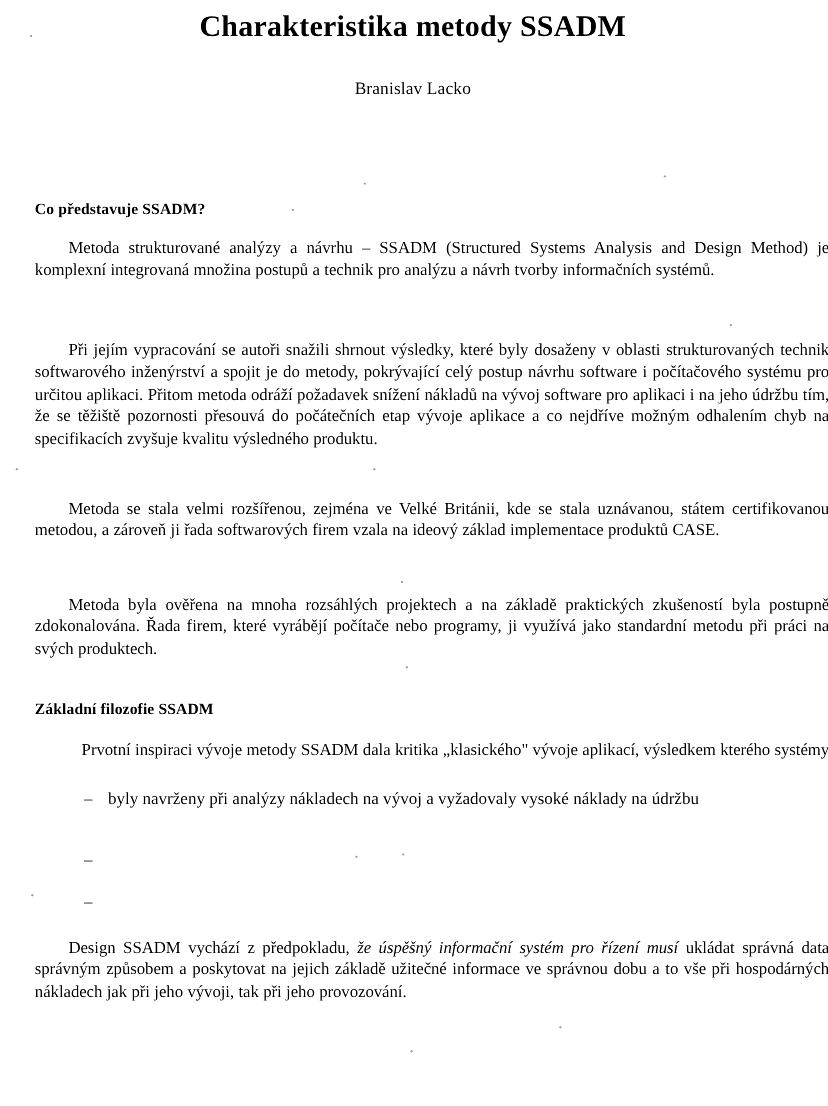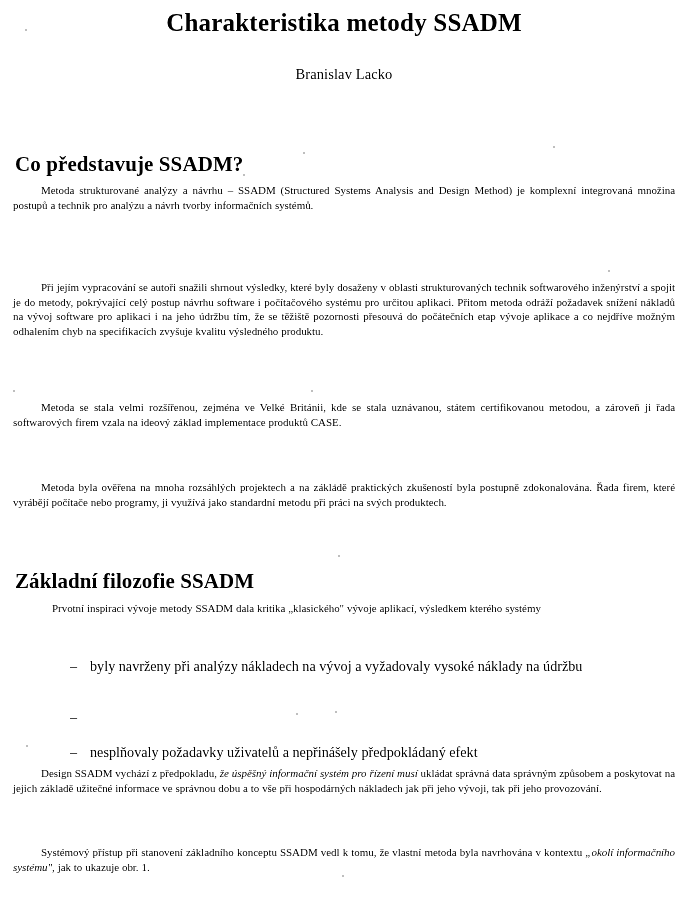--- a/index.html
+++ b/index.html
@@ -52,33 +52,33 @@
 
   .author {
     font-size: 14.5px;
     font-weight: normal;
     text-align: center;
     margin: 28px 0 0 0;
     letter-spacing: 0.1px;
   }
 
   h2.section-heading {
-    font-size: 21px;
+    font-size: 13px;
     font-weight: bold;
-    margin: 2px;
+    margin: 16px;
     padding: 0;
     line-height: 1.2;
     letter-spacing: 0.1px;
   }
 
   p.body-par {
-    font-size: 11px;
+    font-size: 14px;
     line-height: 1.32;
     text-align: justify;
-    margin: 0;
+    margin: 16px;
     padding: 0;
     text-indent: 28px;
     letter-spacing: -0.05px;
     word-spacing: 0.2px;
   }
 
   ul.dash-list {
     list-style: none;
     margin: 0;
     padding: 0;
@@ -94,21 +94,21 @@
   }
 
   ul.dash-list li .dash {
     position: absolute;
     left: 57px;
     top: 0;
   }
 
   .s1 { position: absolute; left: 0; top: 150px; width: 662px; }
   .p1 { position: absolute; left: 0; top: 183px; width: 662px; }
-  .p2 { position: absolute; left: 0; top: 280px; width: 662px; }
+  .p2 { position: absolute; left: 0; top: 268px; width: 662px; }
   .p3 { position: absolute; left: 0; top: 400px; width: 662px; }
   .p4 { position: absolute; left: 0; top: 480px; width: 662px; }
   .s2 { position: absolute; left: 0; top: 567px; width: 662px; }
   .p5 { position: absolute; left: 11px; top: 601px; width: 662px; }
   .list1 { position: absolute; left: 0; top: 657px; width: 662px; }
   .p6 { position: absolute; left: 0; top: 766px; width: 662px; }
   .p7 { position: absolute; left: 0; top: 845px; width: 662px; }
 
   ul.dash-list li.li-0 { position: absolute; top: 0px;  width: 600px; }
   ul.dash-list li.li-1 { position: absolute; top: 51px; width: 600px; }
@@ -164,22 +164,20 @@
     <ul class="dash-list list1">
       <li class="li-0">
         <span class="dash">–</span>
         <span>byly navrženy při analýzy nákladech na vývoj a vyžadovaly vysoké náklady na údržbu</span>
       </li>
       <li class="li-1">
         <span class="dash">–</span>
       </li>
       <li class="li-2">
         <span class="dash">–</span>
-        <span>nesplňovaly požadavky uživatelů a nepřinášely předpokládaný efekt</span>
       </li>
     </ul>
 
     <p class="body-par p6"><span>Design SSADM vychází z předpokladu, </span><em class="ital">že úspěšný informační systém pro řízení musí</em><span> ukládat správná data správným způsobem a poskytovat na jejich základě užitečné informace ve správnou dobu a to vše při hospodárných nákladech jak při jeho vývoji, tak při jeho provozování.</span></p>
 
-    <p class="body-par p7"><span>Systémový přístup při stanovení základního konceptu SSADM vedl k tomu, že vlastní metoda byla navrhována v kontextu </span><em class="ital">„okolí informačního systému"</em><span>, jak to ukazuje obr. 1.</span></p>
 
   </div>
 </div>
 
 </body></html>

